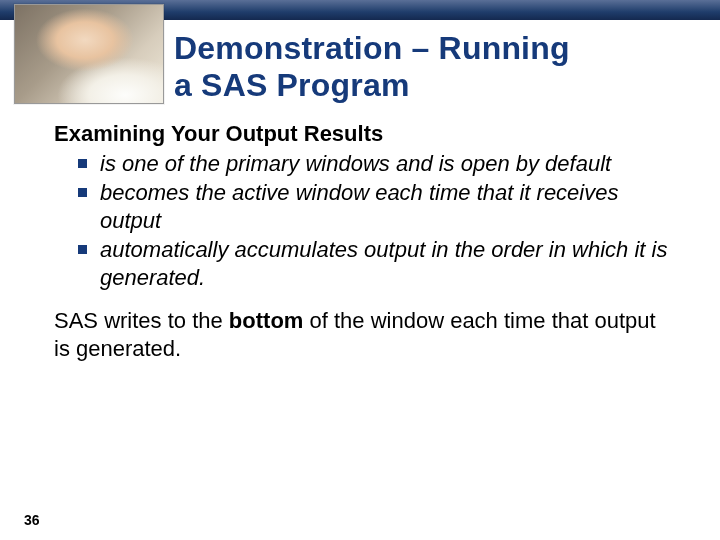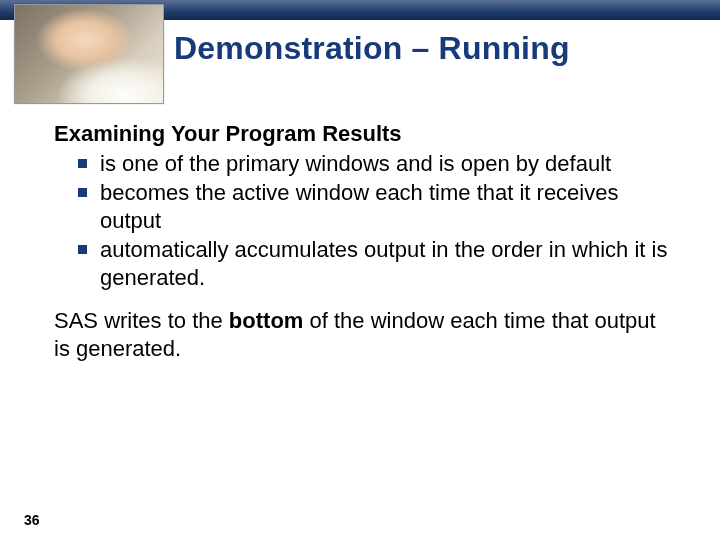--- a/index.html
+++ b/index.html
@@ -1,19 +1,19 @@
 <!DOCTYPE html>
 <html><head>
 <meta charset="utf-8">
 <style>
   * { margin: 0; padding: 0; box-sizing: border-box; }
   html, body { width: 720px; height: 540px; overflow: hidden; font-family: Arial, Helvetica, sans-serif; background: #fff; }
   .slide { position: relative; width: 720px; height: 540px; }
   .topbar { height: 20px; background: linear-gradient(to bottom, #5a6f97 0%, #1f3d6b 60%, #14294f 100%); }
-  .header { display: flex; align-items: flex-start; }
+  .header { display: flex; align-items: flex-end; }
   .thumb {
     width: 150px; height: 100px; margin: -16px 10px 0 14px;
     background:
       radial-gradient(ellipse 70px 45px at 70px 35px, #f2d9c0 0%, #e8c3a0 40%, rgba(232,195,160,0) 70%),
       radial-gradient(ellipse 90px 50px at 110px 90px, #fdfdfb 0%, #f3f0e7 40%, rgba(243,240,231,0) 75%),
       linear-gradient(135deg, #7d7264 0%, #a89c8a 40%, #d7cdbc 70%, #efe9da 100%);
     border: 1px solid #999;
     position: relative; z-index: 2;
     box-shadow: 0 0 0 1px rgba(0,0,0,.05);
   }
@@ -26,21 +26,21 @@
     letter-spacing: 0.2px;
   }
   .body {
     padding: 16px 44px 0 54px;
     color: #000;
     font-size: 22px;
     line-height: 1.25;
   }
   .body p { margin-bottom: 2px; }
   .subhead { font-weight: bold; }
-  .bullets { list-style: none; margin: 2px 0 4px 0; }
+  .bullets { list-style: none; margin: 2px 0 4px 0; font-style: italic; }
   .bullets li { position: relative; padding-left: 46px; margin-bottom: 2px; }
   .bullets li::before {
     content: "";
     position: absolute;
     left: 24px; top: 9px;
     width: 9px; height: 9px;
     background: #163a7a;
   }
   .closing { margin-top: 16px; }
   .closing .bold { font-weight: bold; }
@@ -55,25 +55,26 @@
 </head>
 <body>
 
 <div class="slide">
   <div class="topbar"></div>
 
   <div class="header">
     <div class="thumb"></div>
     <div class="title">
       <span>Demonstration – Running</span><br>
+      <span>a SAS Program</span>
     </div>
   </div>
 
   <div class="body">
-    <p class="subhead">Examining Your Program Results</p>
+    <p class="subhead">Examining Your Output Results</p>
     <ul class="bullets">
       <li><span>is one of the primary windows and is open by default</span></li>
       <li><span>becomes the active window each time that it receives output</span></li>
       <li><span>automatically accumulates output in the order in which it is generated.</span></li>
     </ul>
     <p class="closing">
       <span>SAS writes to the </span><span class="bold">bottom</span><span> of the window each time that output is generated.</span>
     </p>
   </div>
 

